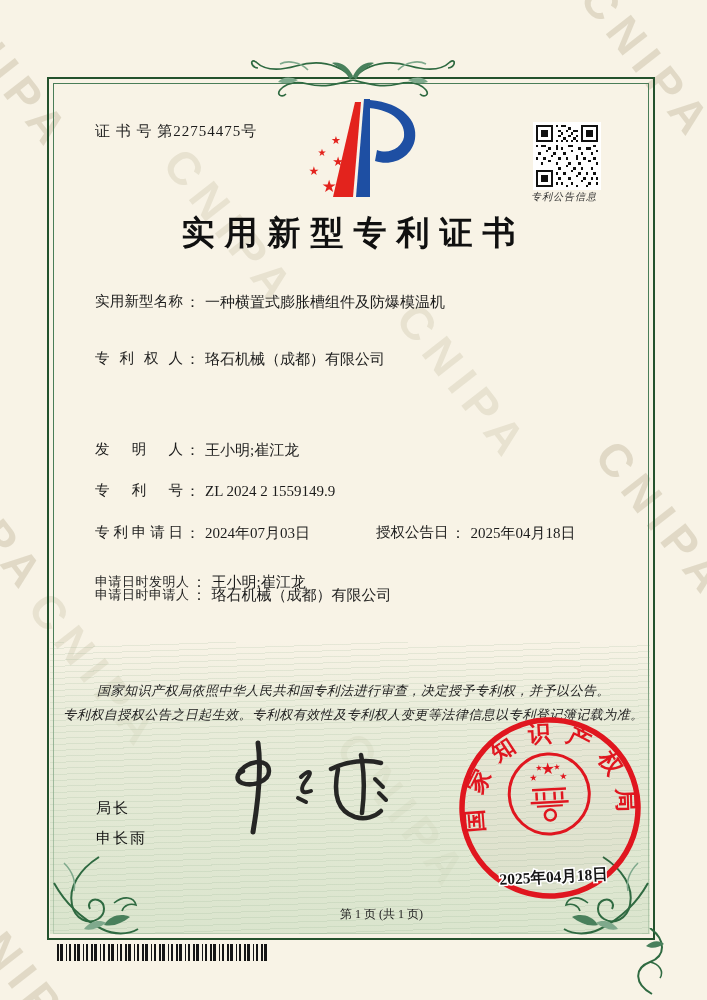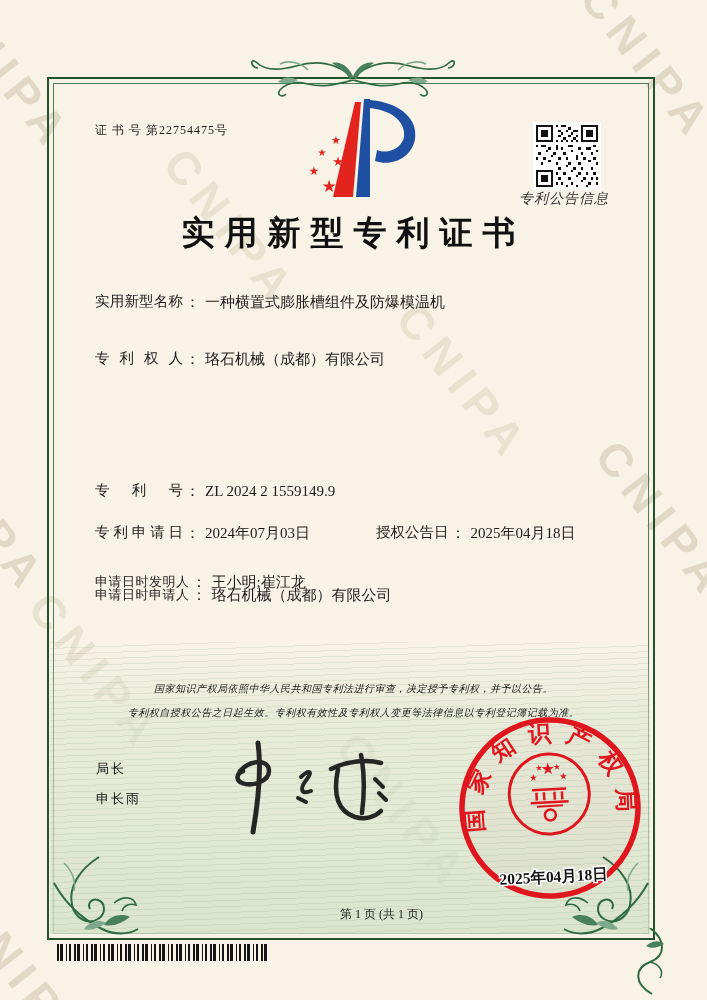--- a/index.html
+++ b/index.html
@@ -11,40 +11,40 @@
   .wm.light{color:rgba(186,176,148,0.26);}
   .frame-outer{position:absolute;left:47px;top:77px;width:604px;height:859px;
       border:2.4px solid #24522d;}
   .frame-inner{position:absolute;left:53px;top:83px;width:594px;height:849px;
       border:1px solid #4a7d58;}
   .band{position:absolute;left:50px;top:642px;width:600px;height:292px;
       background:linear-gradient(180deg,rgba(223,232,212,0) 0,rgba(219,229,206,.5) 70px,rgba(211,225,199,.8) 100%);}
   .band::after{content:"";position:absolute;inset:0;
       background:repeating-linear-gradient(178deg,rgba(125,162,125,.15) 0 1px,rgba(0,0,0,0) 1px 6px);}
   .deco{position:absolute;pointer-events:none;}
-  .cert-no{position:absolute;left:95px;top:122px;font-size:12px;letter-spacing:1px;}
+  .cert-no{position:absolute;left:95px;top:122px;font-size:15px;letter-spacing:1px;}
   .qr{position:absolute;left:533px;top:122px;width:62px;height:62px;background:#fff;padding:3px;}
   .qr-label{position:absolute;left:514px;top:190px;width:100px;text-align:center;
-      font-size:14px;font-style:italic;letter-spacing:1px;color:#333;}
+      font-size:10px;font-style:italic;letter-spacing:1px;color:#333;}
   .title{position:absolute;left:0;top:211px;width:707px;text-align:center;
       font-size:33px;font-weight:bold;letter-spacing:10px;color:#101010;}
   .row{position:absolute;left:95px;font-size:15px;white-space:nowrap;line-height:1.35;}
   .row .lbl{display:inline-block;width:88px;font-size:14.5px;text-align:justify;
       text-align-last:justify;vertical-align:top;}
   .row.wide .lbl{width:auto;font-size:13px;text-align:left;text-align-last:auto;
       letter-spacing:.5px;padding-top:1px;}
   .colon{display:inline-block;vertical-align:top;margin:0 5px 0 2px;}
   .val{display:inline-block;vertical-align:top;}
   .val.wrap{white-space:normal;width:386px;line-height:1.5;}
   .grp2{position:absolute;left:281px;top:0;white-space:nowrap;}
   .grp2 .lbl{width:auto;text-align:left;text-align-last:auto;font-size:14.5px;}
-  .stmt{position:absolute;left:60px;width:587px;text-align:center;font-size:10px;
+  .stmt{position:absolute;left:60px;width:587px;text-align:center;font-size:13px;
       font-style:italic;letter-spacing:.5px;color:#222;}
   .director{position:absolute;left:96px;font-family:"Liberation Sans",sans-serif;
-      font-size:13px;letter-spacing:2px;color:#111;}
+      font-size:15px;letter-spacing:2px;color:#111;margin-top:39px;}
   .footer{position:absolute;left:0;top:906px;width:707px;text-align:center;font-size:12px;color:#222;margin-left:28px;}
   .barcode{position:absolute;left:57px;top:944px;width:213px;height:17px;
       background:repeating-linear-gradient(90deg,#151515 0 2px,rgba(0,0,0,0) 2px 3px,
       #151515 3px 6px,rgba(0,0,0,0) 6px 9px,#151515 9px 10px,rgba(0,0,0,0) 10px 12px,
       #151515 12px 14px,rgba(0,0,0,0) 14px 17px);}
   .seal-wrap{position:absolute;left:452px;top:710px;width:196px;height:196px;transform:rotate(-3deg);}
   .sig{position:absolute;left:195px;top:735px;width:215px;height:105px;}
 </style>
 </head>
 <body>
@@ -150,20 +150,23 @@
   </svg>
   <div class="qr-label">专利公告信息</div>
 
   <div class="title">实用新型专利证书</div>
 
   <div class="row" style="top:349px">
     <span class="lbl">专利权人</span><span class="colon">：</span><span class="val">珞石机械（成都）有限公司</span>
   </div>
   <div class="row" style="top:292px">
     <span class="lbl">实用新型名称</span><span class="colon">：</span><span class="val">一种横置式膨胀槽组件及防爆模温机</span>
+  </div>
+  <div class="row" style="top:440px">
+    <span class="lbl">发明人</span><span class="colon">：</span><span class="val">王小明;崔江龙</span>
   </div>
   <div class="row" style="top:481px">
     <span class="lbl">专利号</span><span class="colon">：</span><span class="val">ZL 2024 2 1559149.9</span>
   </div>
   <div class="row" style="top:523px">
     <span class="lbl">专利申请日</span><span class="colon">：</span><span class="val">2024年07月03日</span>
     <span class="grp2">
       <span class="lbl">授权公告日</span><span class="colon">：</span><span class="val">2025年04月18日</span>
     </span>
   </div>

